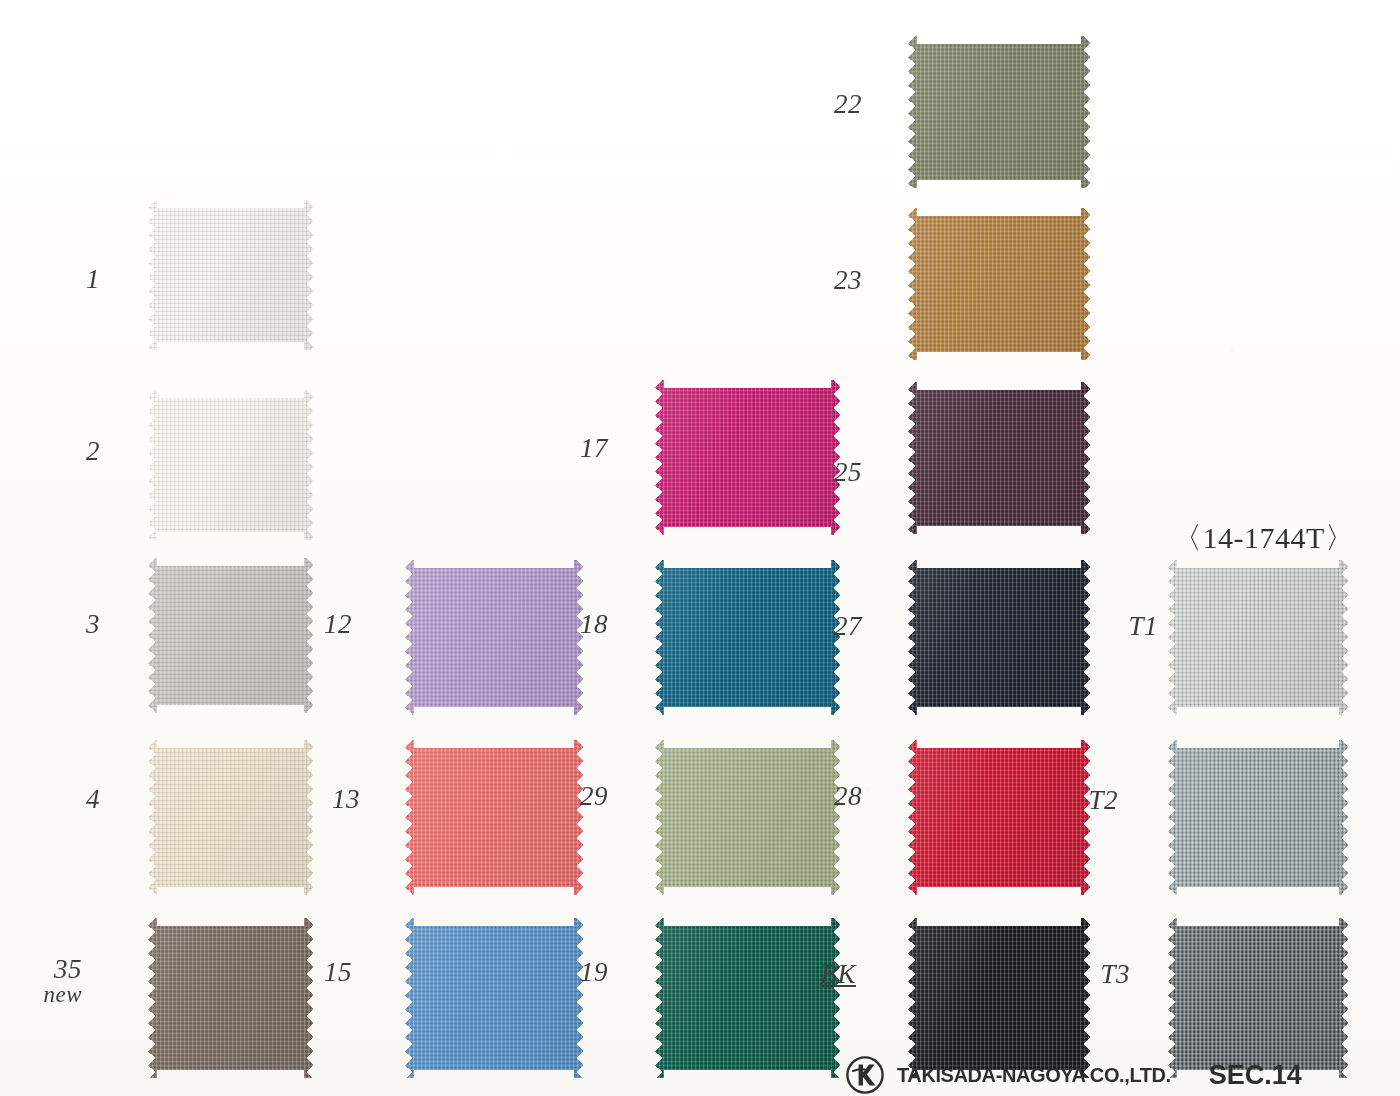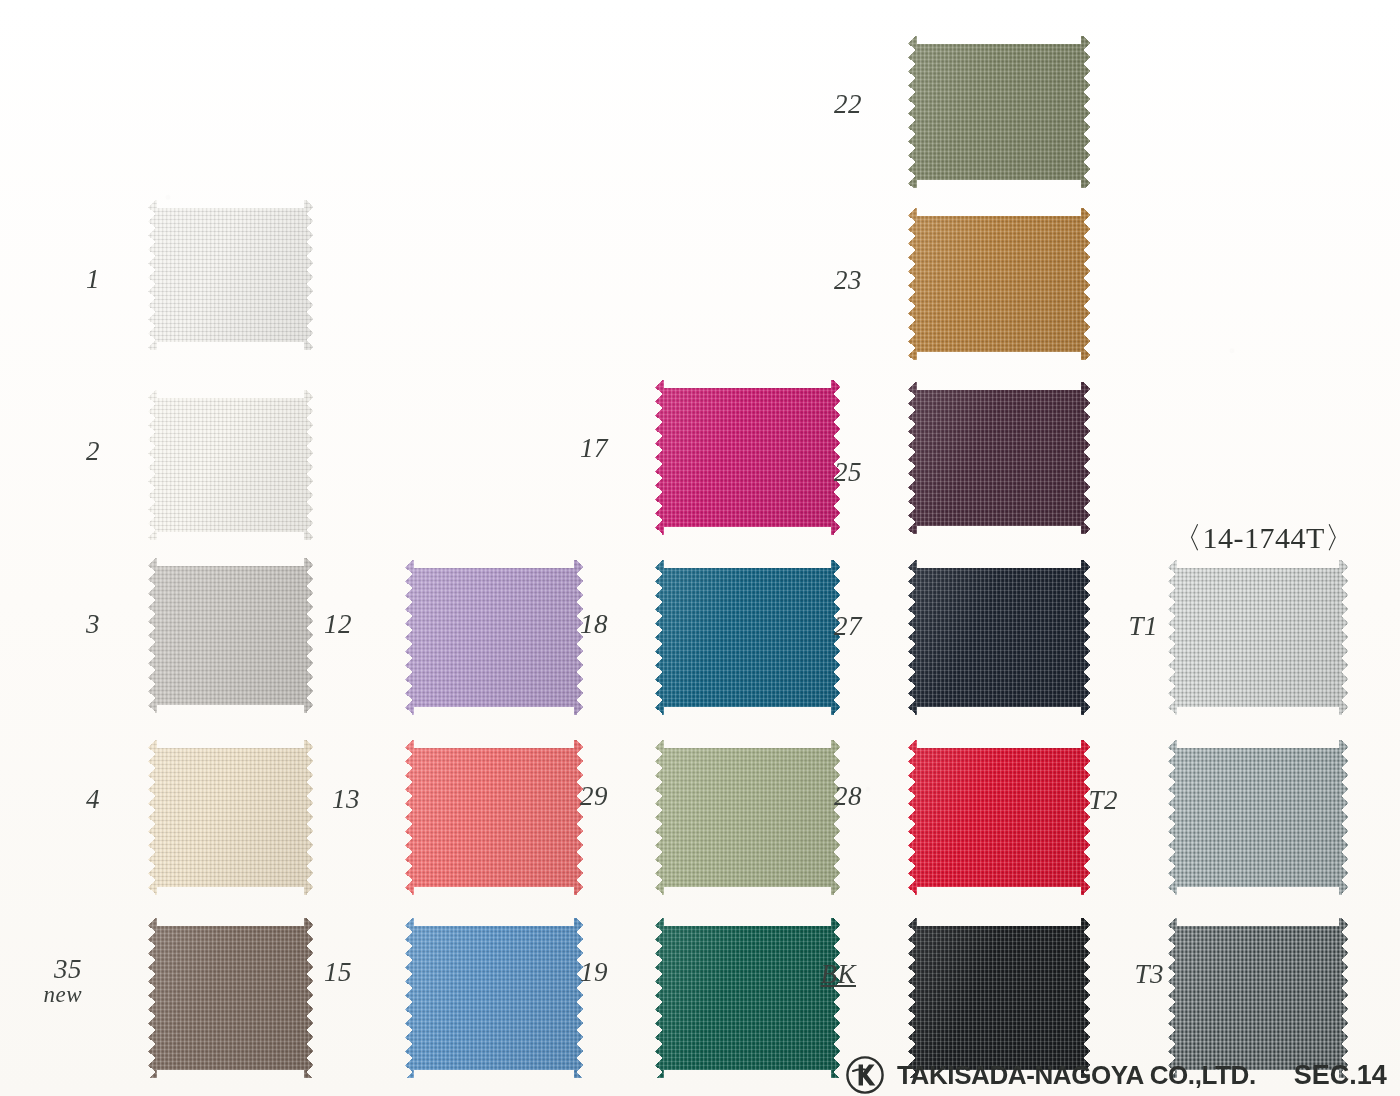--- a/index.html
+++ b/index.html
@@ -135,21 +135,21 @@
     z-index: 3;
   }
   #logo-mark {
     width: 40px;
     height: 40px;
     flex: 0 0 40px;
   }
   #company-name {
     font-family: "Liberation Sans", sans-serif;
     font-weight: bold;
-    font-size: 26px;
+    font-size: 20px;
     color: #2c2f2d;
     letter-spacing: -0.4px;
     white-space: nowrap;
   }
   #section-label {
     font-family: "Liberation Sans", sans-serif;
     font-weight: bold;
     font-size: 27px;
     color: #2c2f2d;
     margin-left: 26px;
@@ -338,21 +338,21 @@
       <div class="cell">
         <div class="cell-label" style="left: 1058px; top: 786px; width: 60px;">T2</div>
         <div class="swatch-wrap" style="left: 1168px; top: 740px; width: 180px; height: 155px;">
           <div class="swatch" style="background: rgb(139, 154, 156);">
             <div class="weave heather"></div>
             <div class="shade"></div>
           </div>
         </div>
       </div>
       <div class="cell">
-        <div class="cell-label" style="left: 1104px; top: 960px; width: 60px;">T3</div>
+        <div class="cell-label" style="left: 1026px; top: 960px; width: 60px; padding-left: 44px;">T3</div>
         <div class="swatch-wrap" style="left: 1168px; top: 918px; width: 180px; height: 160px;">
           <div class="swatch" style="background: rgb(69, 79, 81);">
             <div class="weave heather"></div>
             <div class="shade"></div>
           </div>
         </div>
       </div>
     </div>
 
   <div id="code-tag" style="left: 1172px; top: 518px;">〈14-1744T〉</div>

